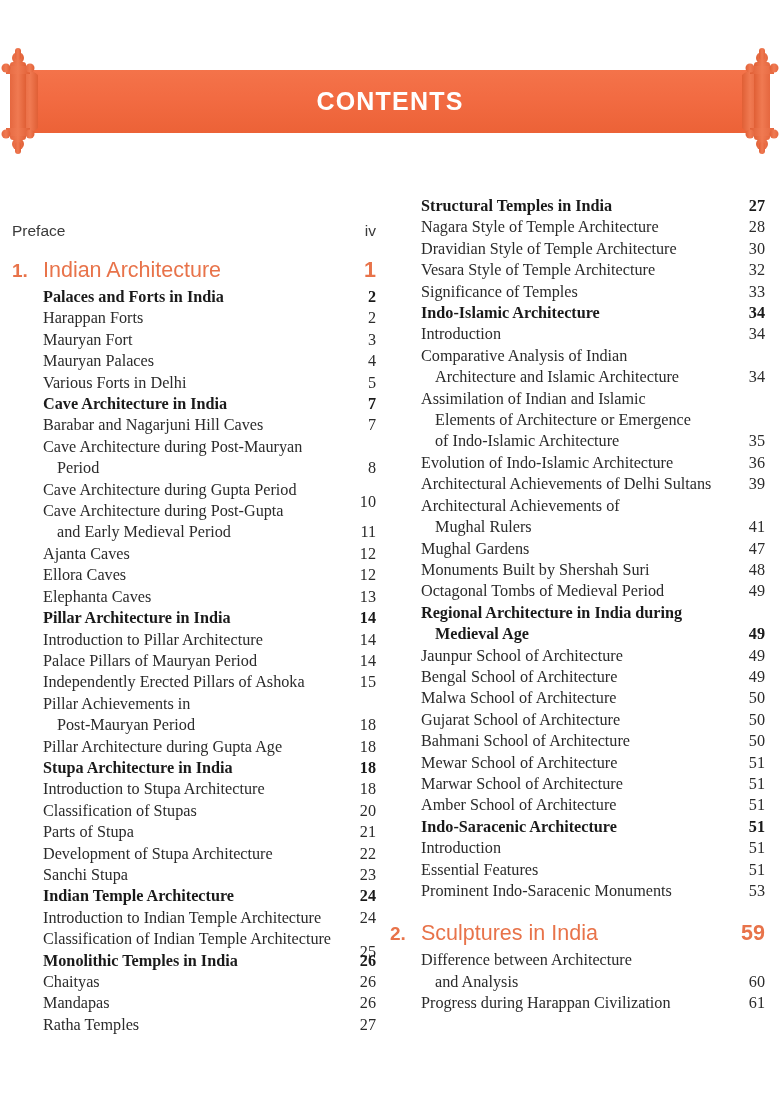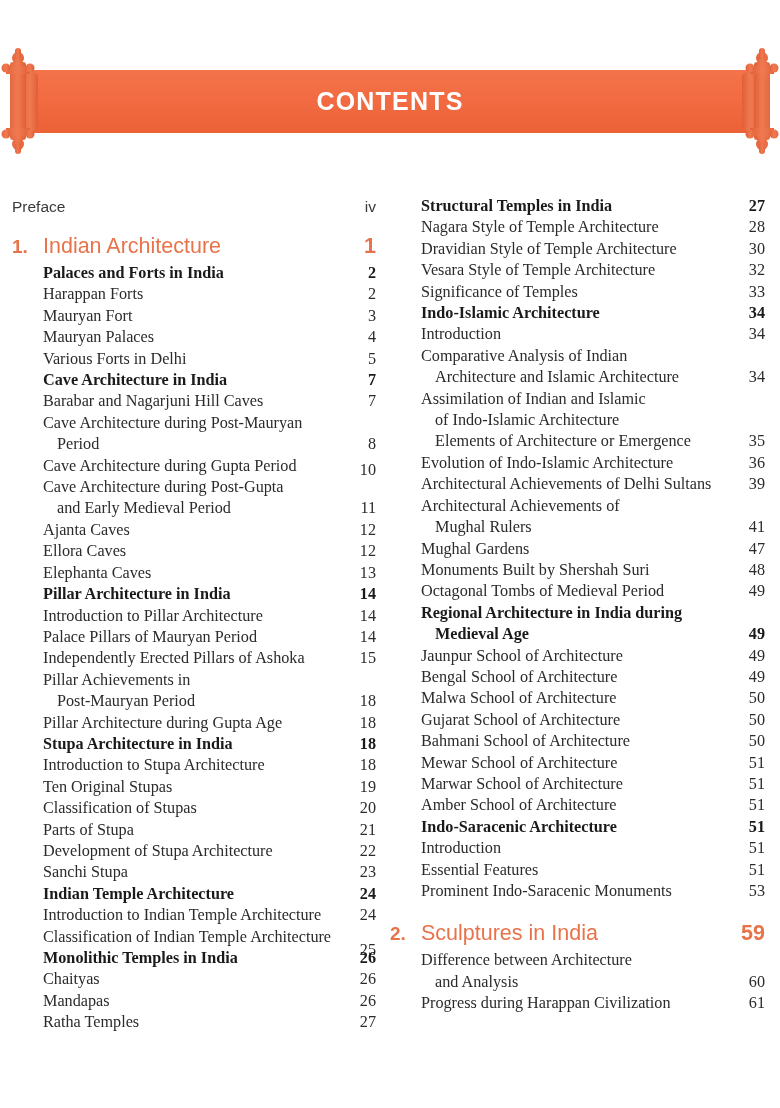--- a/index.html
+++ b/index.html
@@ -46,21 +46,21 @@
   .columns {
     position: absolute;
     top: 196px;
     left: 0;
     width: 780px;
     display: flex;
   }
   .col {
     position: relative;
   }
-  .col-left  { width: 390px; padding-left: 12px; box-sizing: border-box; }
+  .col-left  { width: 390px; padding-left: 12px; box-sizing: border-box; margin-top: 24px; }
   .col-right { width: 390px; padding-left: 0px;  box-sizing: border-box; }
 
   
   .preface-row {
     font-family: "Liberation Sans", sans-serif;
     font-size: 15.5px;
     line-height: 21px;
     color: #3a3a3a;
     position: relative;
     margin-bottom: 16px;
@@ -228,21 +228,21 @@
           <span class="txt">Barabar and Nagarjuni Hill Caves</span>
           <span class="pg" style="top: 0px;">7</span>
         </div>
         <div class="entry">
           <span class="txt">Cave Architecture during Post-Mauryan</span>
           <span class="cont">Period</span>
           <span class="pg" style="top: 21.4px;">8</span>
         </div>
         <div class="entry">
           <span class="txt">Cave Architecture during Gupta Period</span>
-          <span class="pg" style="top: 4px;">10</span>
+          <span class="pg" style="top: 12px;">10</span>
         </div>
         <div class="entry">
           <span class="txt">Cave Architecture during Post-Gupta</span>
           <span class="cont">and Early Medieval Period</span>
           <span class="pg" style="top: 21.4px;">11</span>
         </div>
         <div class="entry">
           <span class="txt">Ajanta Caves</span>
           <span class="pg" style="top: 0px;">12</span>
         </div>
@@ -281,24 +281,20 @@
         </div>
         <div class="entry bold">
           <span class="txt">Stupa Architecture in India</span>
           <span class="pg" style="top: 0px;">18</span>
         </div>
         <div class="entry">
           <span class="txt">Introduction to Stupa Architecture</span>
           <span class="pg" style="top: 0px;">18</span>
         </div>
         <div class="entry">
-          <span class="txt">Ten Original Stupas</span>
-          <span class="pg" style="top: 0px;">19</span>
-        </div>
-        <div class="entry">
           <span class="txt">Classification of Stupas</span>
           <span class="pg" style="top: 0px; text-align: right;">20</span>
         </div>
         <div class="entry">
           <span class="txt">Parts of Stupa</span>
           <span class="pg" style="top: 0px;">21</span>
         </div>
         <div class="entry">
           <span class="txt">Development of Stupa Architecture</span>
           <span class="pg" style="top: 0px;">22</span>
@@ -369,22 +365,22 @@
           <span class="txt">Introduction</span>
           <span class="pg" style="top: 0px;">34</span>
         </div>
         <div class="entry">
           <span class="txt">Comparative Analysis of Indian</span>
           <span class="cont">Architecture and Islamic Architecture</span>
           <span class="pg" style="top: 21.4px;">34</span>
         </div>
         <div class="entry">
           <span class="txt">Assimilation of Indian and Islamic</span>
+          <span class="cont">Elements of Architecture or Emergence</span>
           <span class="cont">of Indo-Islamic Architecture</span>
-          <span class="cont">Elements of Architecture or Emergence</span>
           <span class="pg" style="top: 42.8px;">35</span>
         </div>
         <div class="entry">
           <span class="txt">Evolution of Indo-Islamic Architecture</span>
           <span class="pg" style="top: 0px;">36</span>
         </div>
         <div class="entry">
           <span class="txt">Architectural Achievements of Delhi Sultans</span>
           <span class="pg" style="top: 0px;">39</span>
         </div>

